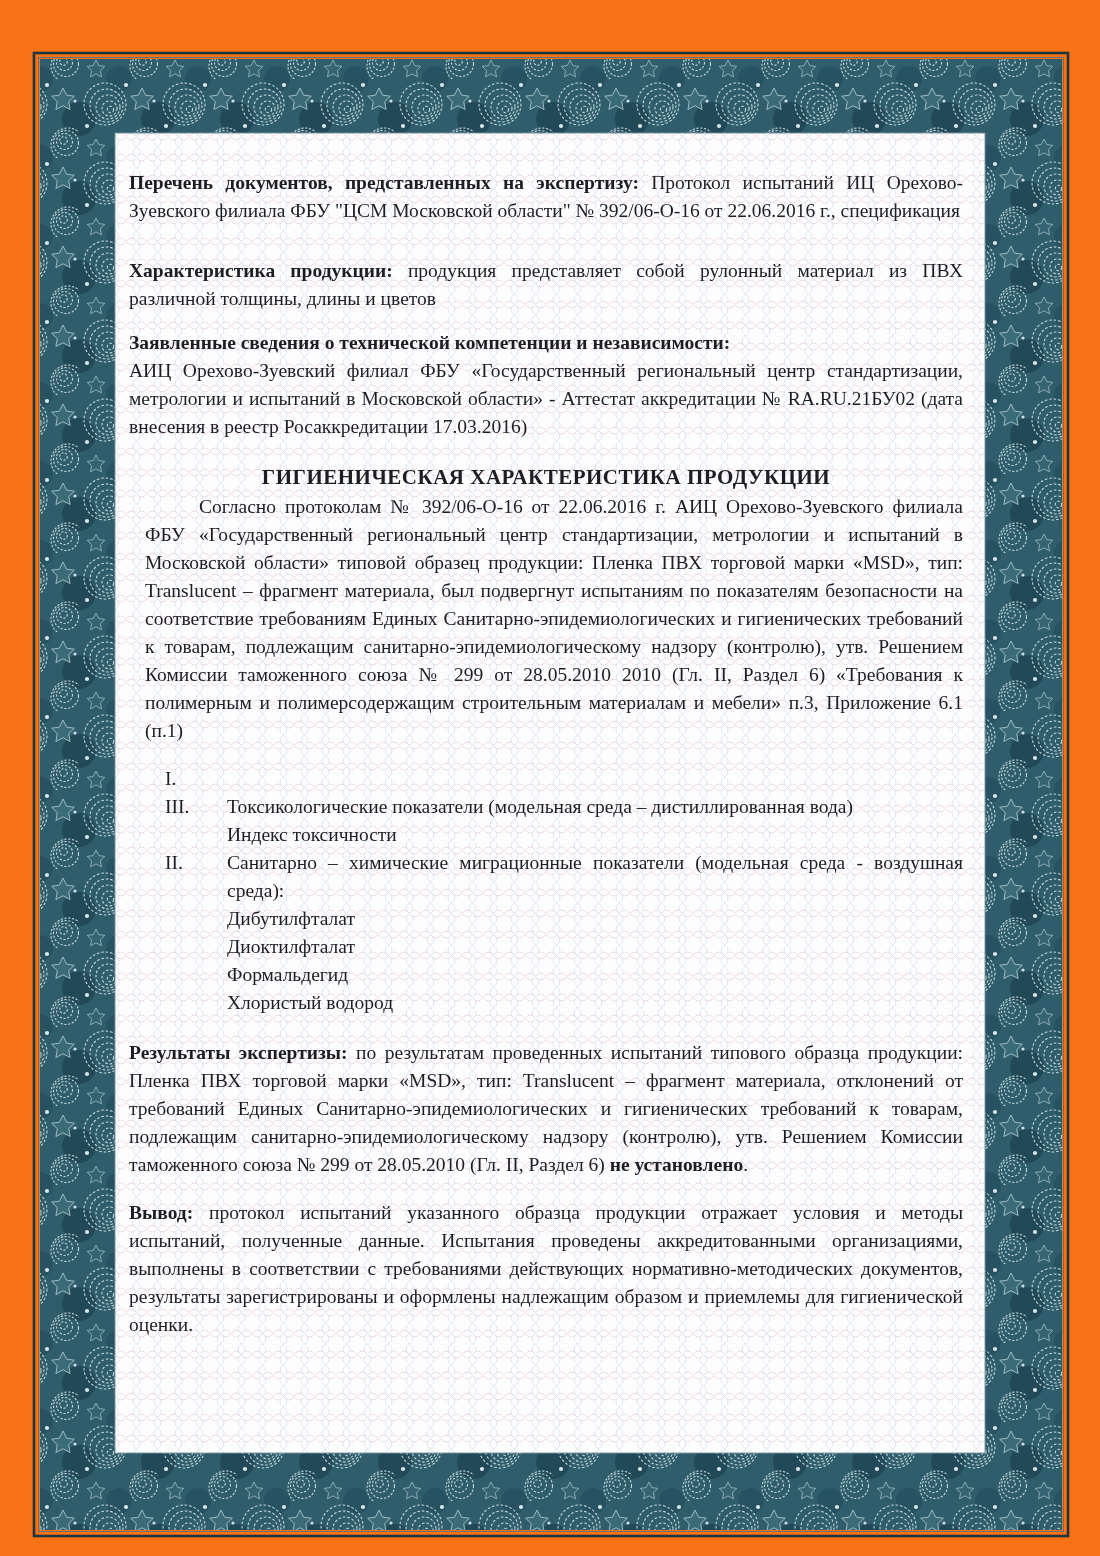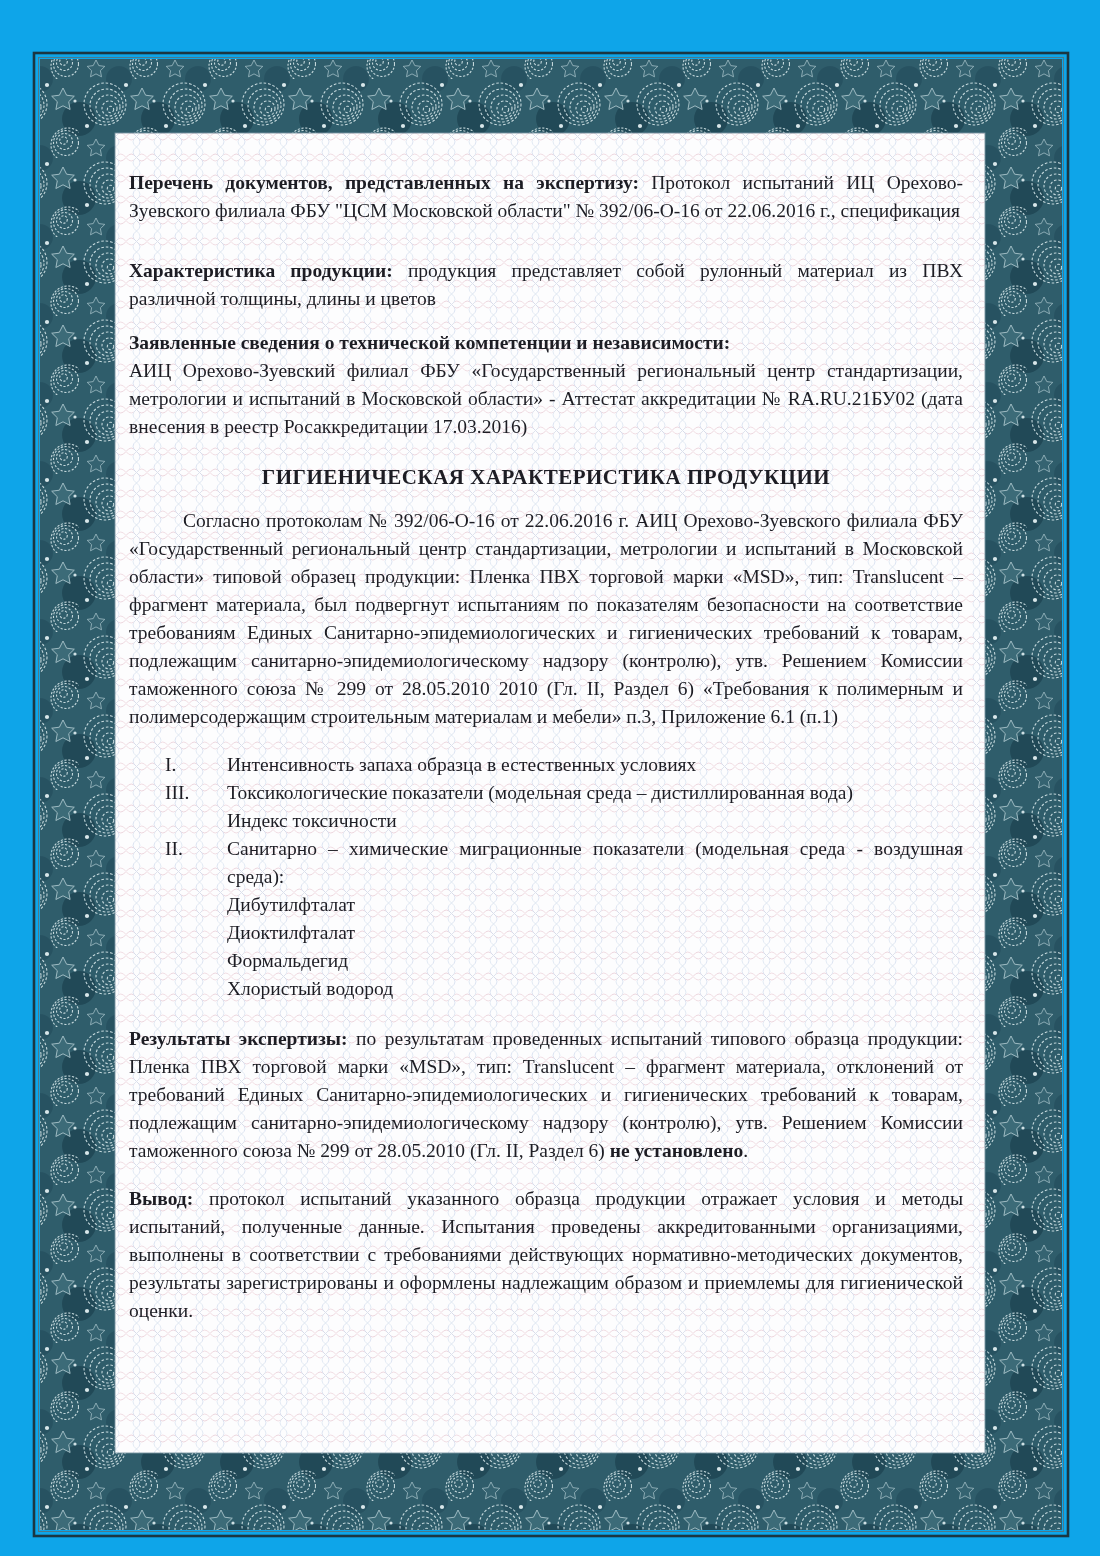--- a/index.html
+++ b/index.html
@@ -1,19 +1,19 @@
 <!DOCTYPE html>
 <html><head>
 <meta charset="utf-8">
 <style>
   html,body{margin:0;padding:0;background:#ffffff;}
   .page{
     position:relative;
     width:1100px;height:1556px;
-    background:#0ea5e9;
+    background:#f97316;
     overflow:hidden;
     font-family:"Liberation Serif","DejaVu Serif",serif;
     color:#1d1d24;
   }
   .bg-svg{position:absolute;left:0;top:0;width:1100px;height:1556px;display:block;}
   .content{
     position:absolute;
     left:115px;top:133px;
     width:870px;height:1320px;
     box-sizing:border-box;
@@ -27,23 +27,23 @@
   p{margin:0;}
   .para-docs{margin-bottom:32px;}
   .para-char{margin-bottom:16px;}
   .para-comp{margin-bottom:22px;}
   .comp-heading{display:block;}
   .doc-title{
     text-align:center;
     font-weight:bold;
     font-size:21px;
     letter-spacing:0.5px;
-    margin:14px 0 16px 0;
+    margin:14px 0 2px 0;
   }
-  .para-acc{text-indent:54px;}
+  .para-acc{text-indent:54px;margin-left:16px;}
   .ind-list{margin:20px 0 22px 36px;}
   .ind-item{display:flex;}
   .ind-num{width:62px;flex:none;text-align:left;}
   .ind-body{flex:1;text-align:justify;}
   .para-res{margin-bottom:20px;}
 </style>
 </head>
 <body>
 
 <div class="page">
@@ -111,21 +111,20 @@
     </p>
 
     <div class="doc-title">ГИГИЕНИЧЕСКАЯ ХАРАКТЕРИСТИКА ПРОДУКЦИИ</div>
 
     <p class="para-acc">Согласно протоколам № 392/06-О-16 от 22.06.2016 г. АИЦ Орехово-Зуевского филиала ФБУ «Государственный региональный центр стандартизации, метрологии и испытаний в Московской области» типовой образец продукции: Пленка ПВХ торговой марки «MSD», тип: Translucent – фрагмент материала, был подвергнут испытаниям по показателям безопасности на соответствие требованиям Единых Санитарно-эпидемиологических и гигиенических требований к товарам, подлежащим санитарно-эпидемиологическому надзору (контролю), утв. Решением Комиссии таможенного союза № 299 от 28.05.2010 2010 (Гл. II, Раздел 6) «Требования к полимерным и полимерсодержащим строительным материалам и мебели» п.3, Приложение 6.1 (п.1)</p>
 
     <div class="ind-list">
       <div class="ind-item">
         <div class="ind-num">I.</div>
         <div class="ind-body">
-          <div>Интенсивность запаха образца в естественных условиях</div>
         </div>
       </div>
       <div class="ind-item">
         <div class="ind-num">III.</div>
         <div class="ind-body">
           <div>Токсикологические показатели (модельная среда – дистиллированная вода)</div>
           <div>Индекс токсичности</div>
         </div>
       </div>
       <div class="ind-item">

